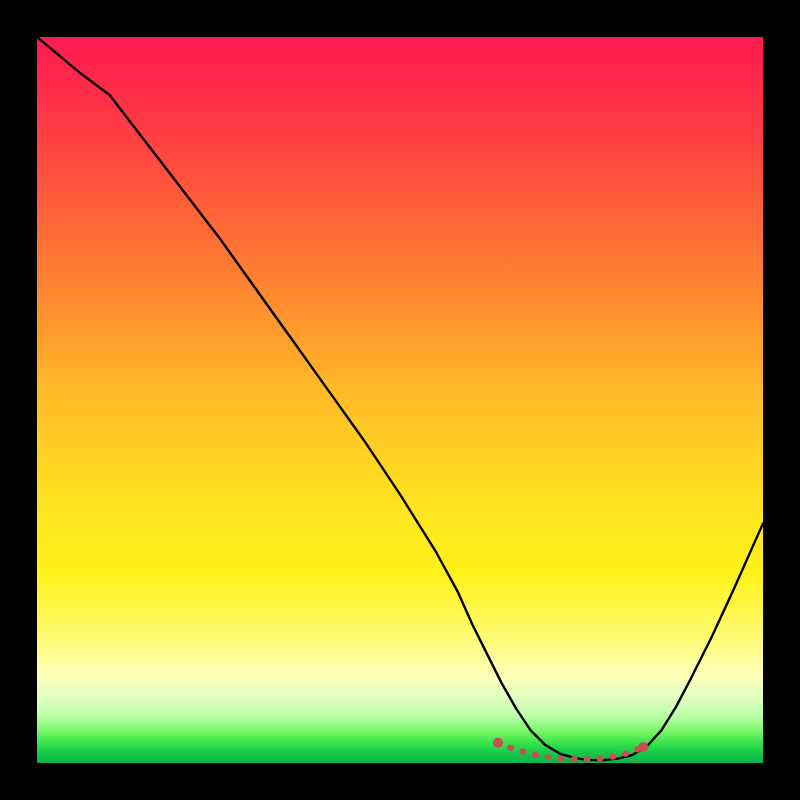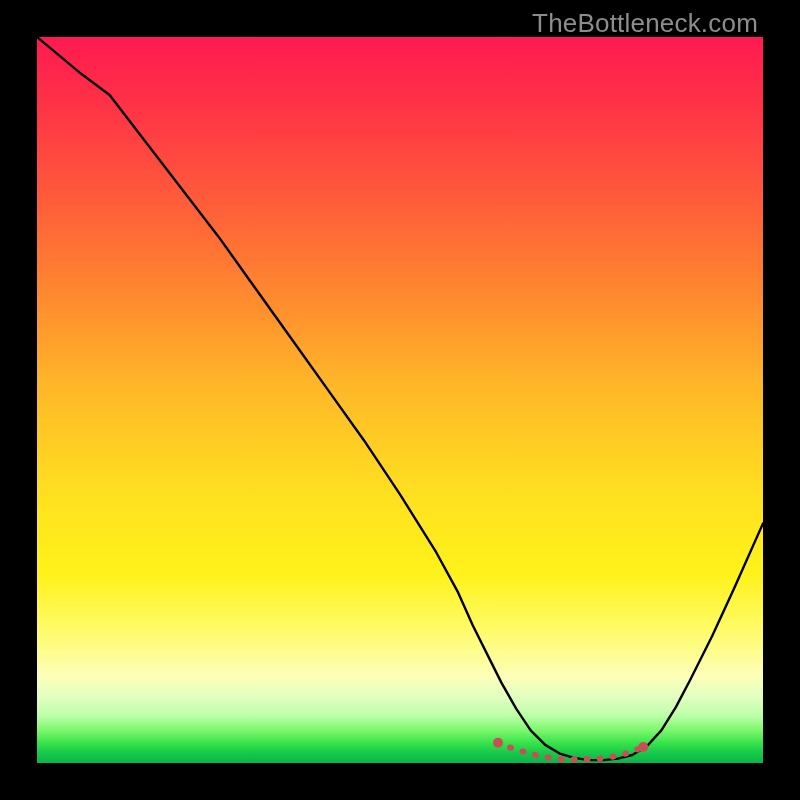--- a/index.html
+++ b/index.html
@@ -68,14 +68,13 @@
     <svg width="726" height="726" viewBox="0 0 726 726">
       <path id="curve-path" fill="none" stroke-width="2.4" stroke-linejoin="round" stroke-linecap="round" d="M0.00 0.00 L21.78 18.15 L43.56 36.30 L72.60 58.08 L108.90 105.27 L145.20 152.46 L181.50 199.65 L217.80 250.47 L254.10 301.29 L290.40 352.11 L326.70 402.93 L363.00 457.38 L399.30 515.46 L421.08 555.39 L435.60 588.06 L450.12 617.10 L464.64 646.14 L479.16 671.55 L493.68 693.33 L508.20 707.85 L522.72 716.56 L537.24 720.92 L551.76 723.10 L566.28 723.10 L580.80 721.64 L595.32 718.01 L609.84 709.30 L624.36 693.33 L638.88 670.10 L653.40 642.51 L675.18 598.95 L696.96 551.76 L726.00 486.42" stroke="#000000"></path>
       <g id="markers-group">
           <path d="M461.01 705.67 L475.53 711.48 L490.05 715.84 L504.57 719.47 L519.09 721.64 L533.61 722.37 L548.13 722.37 L562.65 721.64 L577.17 719.47 L591.69 715.84 L606.21 710.03" fill="none" stroke="#c94f55" stroke-width="6" stroke-linecap="round" stroke-dasharray="1 12"></path>
           <circle cx="461.01" cy="705.67" r="5" fill="#c94f55"></circle>
           <circle cx="606.21" cy="710.03" r="5" fill="#c94f55"></circle>
         </g>
     </svg>
   </div>
 
-  <div class="attrib">TheBottleneck.com</div>
 </div>
 
 </body></html>

